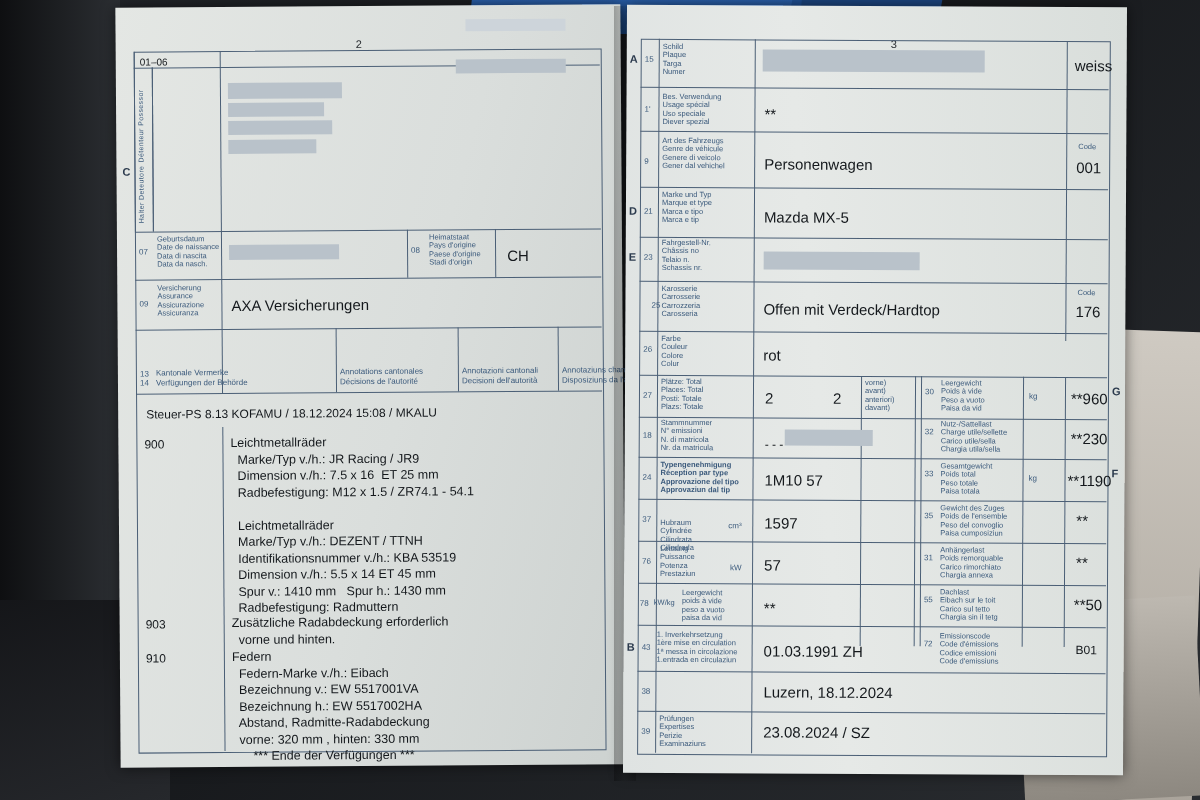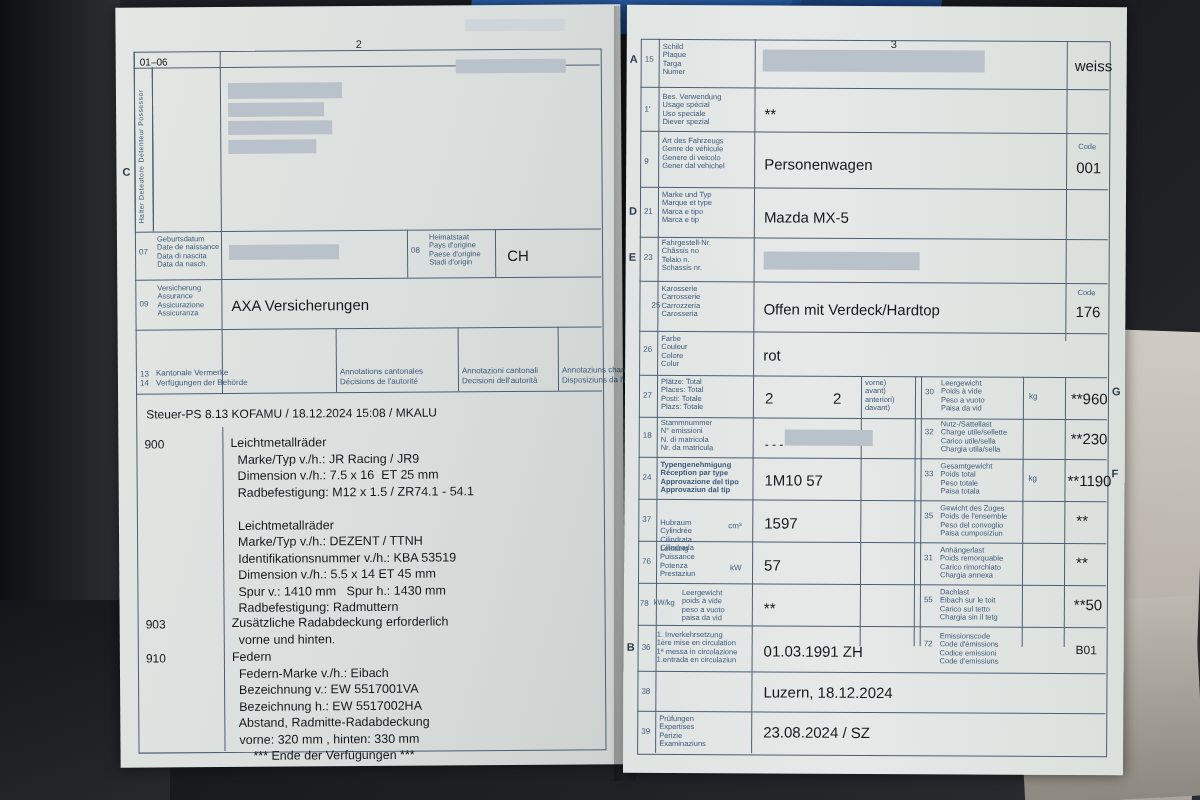--- a/index.html
+++ b/index.html
@@ -393,21 +393,21 @@
     <div style="position:absolute;left:316px;top:582px;width:92px;">
       <div class="lbl">Dachlast</div>
       <div class="lbl">Eibach sur le toit</div>
       <div class="lbl">Carico sul tetto</div>
       <div class="lbl">Chargia sin il tetg</div>
     </div>
     <div class="val" style="position:absolute;left:450px;top:589px;">**50</div>
 
     <div class="hline" style="left:14px;top:666px;width:468px;"></div>
     <div class="lettercol" style="left:3px;top:636px;">B</div>
-    <div class="rownum" style="position:absolute;left:18px;top:638px;">36</div>
+    <div class="rownum" style="position:absolute;left:18px;top:638px;">43</div>
     <div style="position:absolute;left:33px;top:626px;width:102px;">
       <div class="lbl">1. Inverkehrsetzung</div>
       <div class="lbl">1ère mise en circulation</div>
       <div class="lbl">1ª messa in circolazione</div>
       <div class="lbl">1.entrada en circulaziun</div>
     </div>
     <div class="val" style="position:absolute;left:140px;top:637px;text-align:center;">01.03.1991 ZH</div>
     <div class="rownum" style="position:absolute;left:300px;top:633px;">72</div>
     <div style="position:absolute;left:316px;top:626px;width:92px;">
       <div class="lbl">Emissionscode</div>

